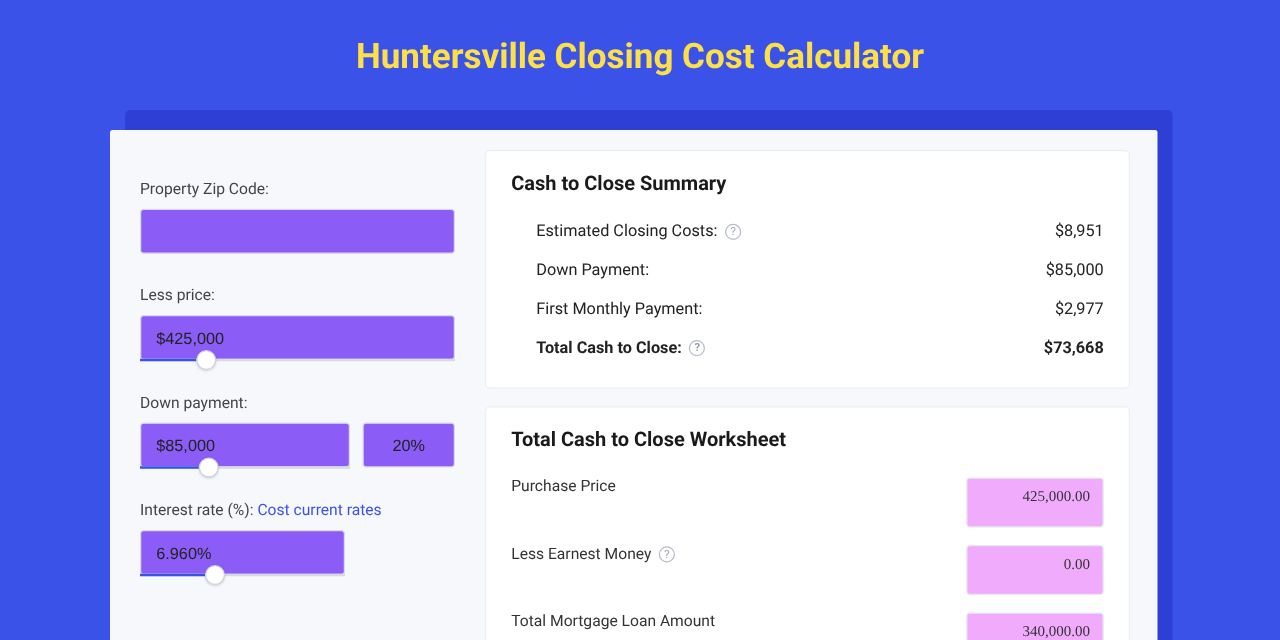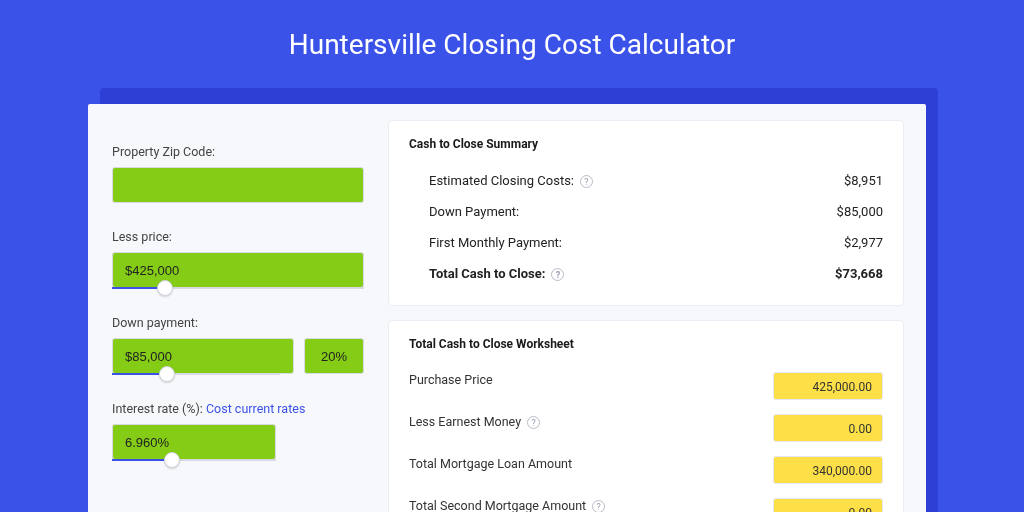--- a/index.html
+++ b/index.html
@@ -6,23 +6,23 @@
 body {
   font-family: -apple-system, BlinkMacSystemFont, "Segoe UI", Roboto, Arial, sans-serif;
   background: #3b52e8;
   width: 1024px;
   height: 512px;
   overflow: hidden;
   position: relative;
 }
 .page-title {
   text-align: center;
-  color: #ffffff;
+  color: #fde047;
   font-size: 28px;
-  font-weight: 400;
+  font-weight: 700;
   padding: 28px 0 22px 0;
 }
 .shadow-panel {
   position: absolute;
   left: 100px;
   top: 88px;
   width: 838px;
   height: 440px;
   background: #2e3fd6;
   border-radius: 4px;
@@ -49,21 +49,21 @@
 .field-label {
   font-size: 12.5px;
   color: #444;
   margin-bottom: 8px;
   display: block;
 }
 .text-input {
   width: 100%;
   height: 36px;
   border: 1px solid #d7d9e3;
-  background: #84cc16;
+  background: #8b5cf6;
   border-radius: 3px;
   padding: 0 12px;
   font-size: 13px;
   color: #222;
   outline: none;
 }
 .field-group { margin-bottom: 26px; }
 .slider-track {
   height: 2px;
   background: #3b52e8;
@@ -82,31 +82,31 @@
   position: absolute;
   top: -7px;
   width: 16px;
   height: 16px;
   border-radius: 50%;
   background: #fff;
   border: 1px solid #d0d2dc;
   box-shadow: 0 1px 2px rgba(0,0,0,0.15);
 }
 .row-2 { display: flex; gap: 10px; }
-.row-2 .text-input.small { width: 60px; text-align:center; }
+.row-2 .text-input.small { width: 74px; text-align:center; }
 .link { color: #3b52e8; font-size: 12.5px; text-decoration: none; }
 .summary-card, .worksheet-card {
   background: #fff;
   border: 1px solid #eceef5;
   border-radius: 4px;
   padding: 16px 20px;
   margin-bottom: 14px;
 }
 .summary-title, .worksheet-title {
-  font-size: 12px;
+  font-size: 16px;
   font-weight: 700;
   color: #1a1a1a;
   margin-bottom: 14px;
 }
 .summary-row {
   display: flex;
   justify-content: space-between;
   font-size: 13px;
   color: #222;
   padding: 8px 0;
@@ -128,29 +128,30 @@
 .ws-row {
   display: flex;
   justify-content: space-between;
   align-items: flex-start;
   padding: 7px 0;
   font-size: 12.5px;
   color: #333;
 }
 .ws-value {
   width: 110px;
-  height: 28px;
+  height: 40px;
   border: 1px solid #e5e7ef;
   border-radius: 3px;
-  background:#fde047;
+  background:#f0abfc;
   font-size: 12px;
   color:#333;
   text-align: right;
   padding: 0 10px;
   line-height:28px;
+  font-family:Liberation Serif, serif;
 }
 </style>
 </head>
 <body>
 
 <h1 class="page-title">Huntersville Closing Cost Calculator</h1>
 
 <div class="shadow-panel"></div>
 
 <div class="calc-panel">

